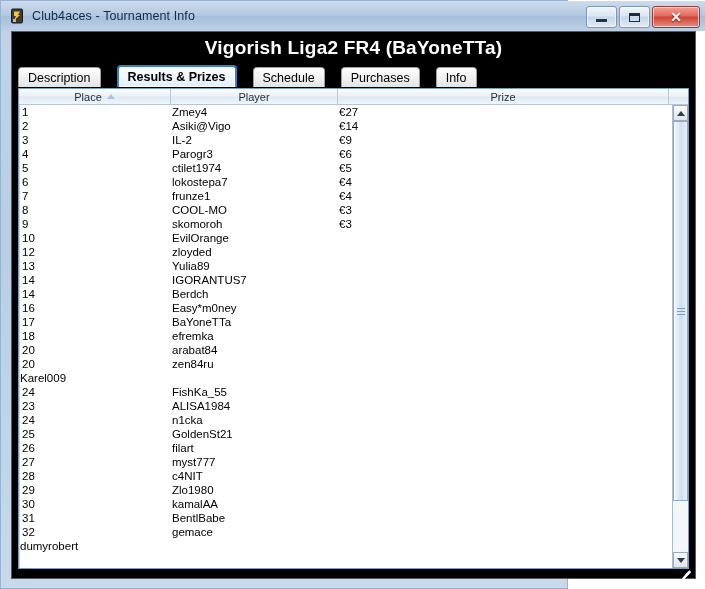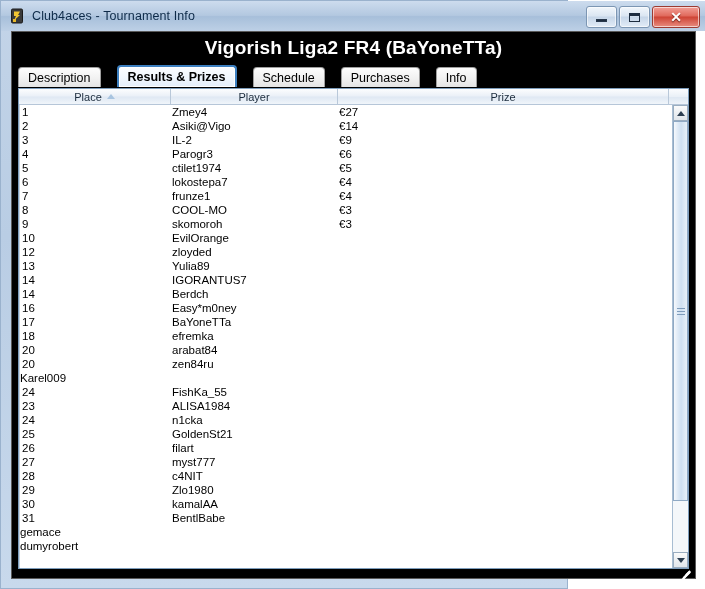--- a/index.html
+++ b/index.html
@@ -521,20 +521,21 @@
               <div class="c-place">30</div>
               <div class="c-player">kamalAA</div>
               <div class="c-prize"></div>
             </div>
             <div class="row">
               <div class="c-place">31</div>
               <div class="c-player">BentlBabe</div>
               <div class="c-prize"></div>
             </div>
             <div class="row">
+              <div class="c-place">32</div>
               <div class="c-player">gemace</div>
               <div class="c-prize"></div>
             </div>
             <div class="row">
               <div class="c-player">dumyrobert</div>
               <div class="c-prize"></div>
             </div>
           </div>
 
         <div class="vscroll">

